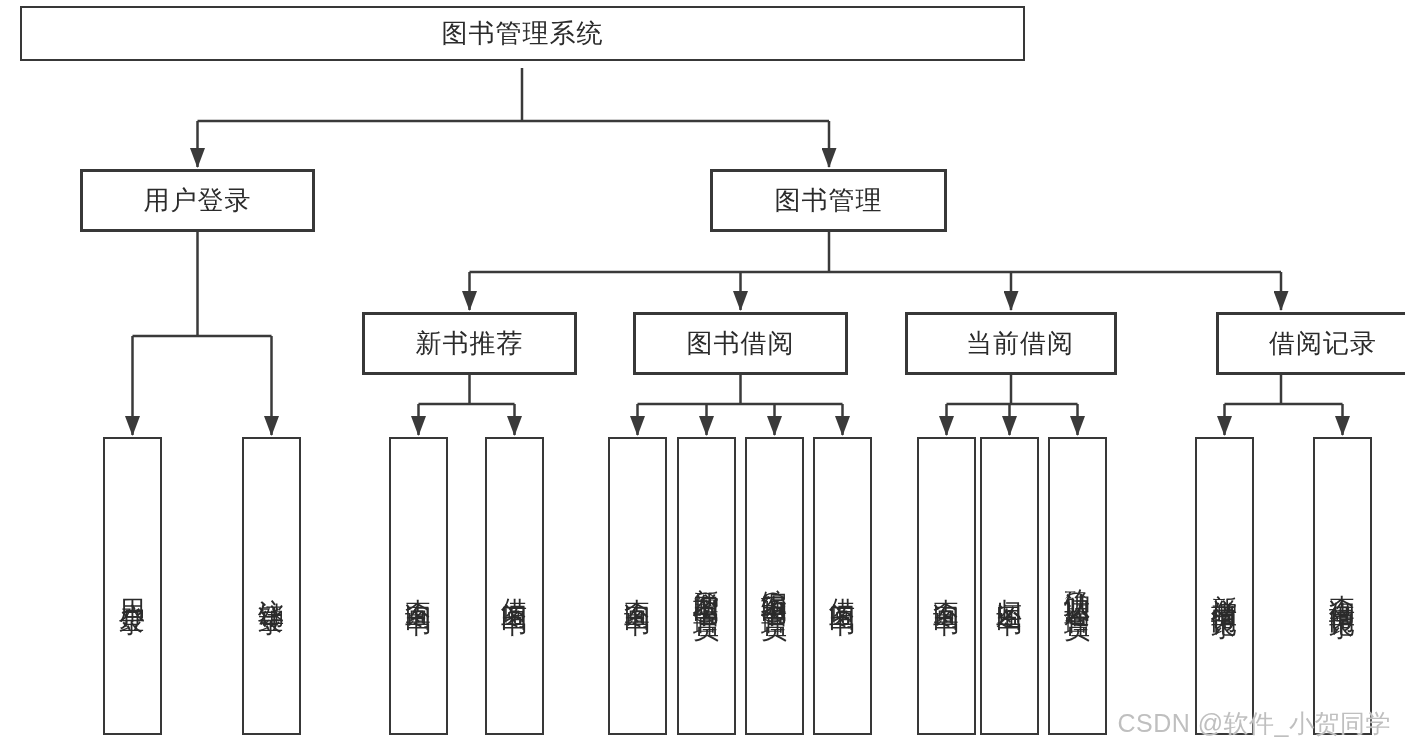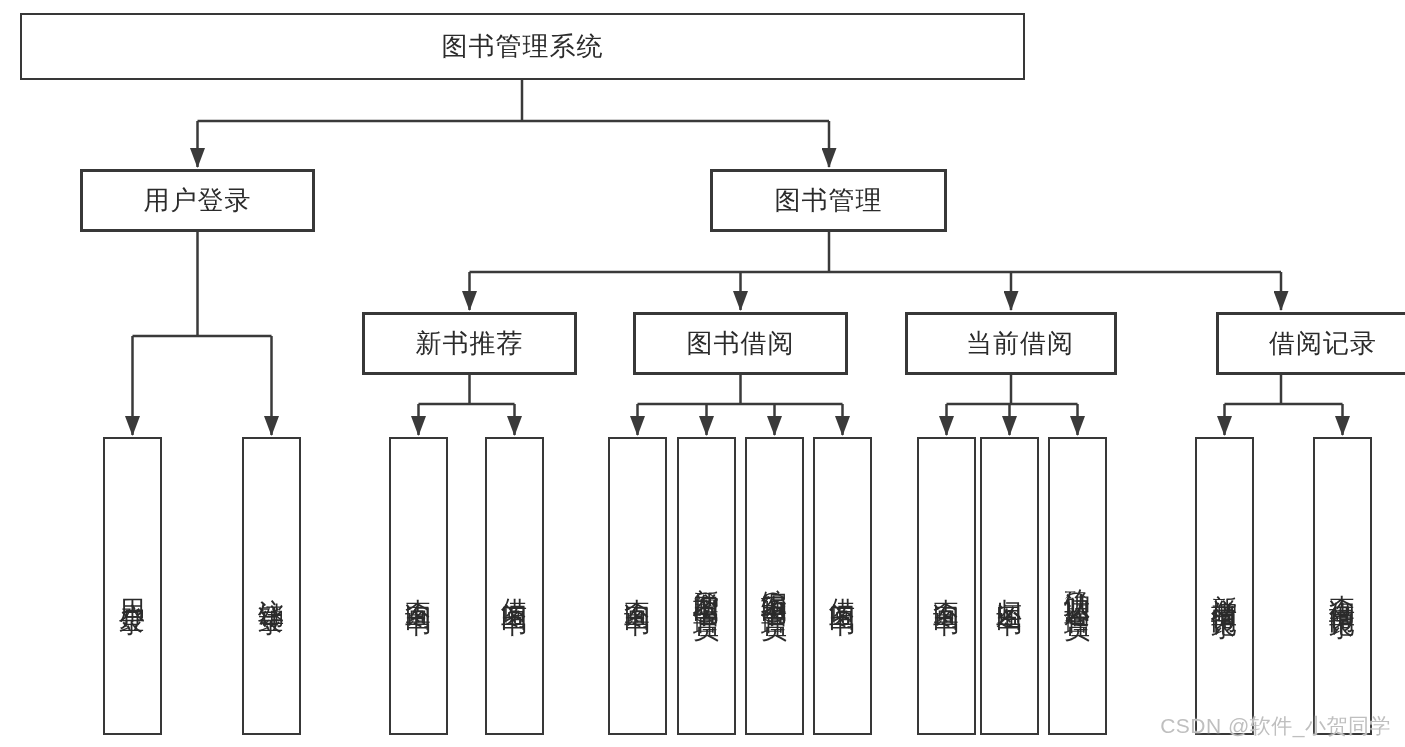--- a/index.html
+++ b/index.html
@@ -19,21 +19,21 @@
     position:absolute;background:#ffffff;border:2px solid #383838;
     width:59px;height:298px;top:437px;
     display:flex;align-items:center;justify-content:center;
   }
   .leaf span{
     writing-mode:vertical-rl;text-orientation:mixed;
     font-size:26px;letter-spacing:4px;line-height:1;color:#2b2b2b;
   }
   #watermark{
     position:absolute;right:14px;bottom:7px;z-index:5;
-    font-size:21px;letter-spacing:0.5px;color:#bfbfbf;
+    font-size:25px;letter-spacing:0.5px;color:#bfbfbf;
     text-shadow:0 0 2px #ffffff;
   }
 </style>
 </head>
 <body>
 
 <div id="stage">
 
   <svg id="wires" viewBox="0 0 1405 747" xmlns="http://www.w3.org/2000/svg">
     <defs>
@@ -78,21 +78,21 @@
       <line x1="1009.5" y1="404" x2="1009.5" y2="435" marker-end="url(#arw)"></line>
       <line x1="1077.5" y1="404" x2="1077.5" y2="435" marker-end="url(#arw)"></line>
 
       <line x1="1281" y1="375" x2="1281" y2="404"></line>
       <line x1="1224.5" y1="404" x2="1342.5" y2="404"></line>
       <line x1="1224.5" y1="404" x2="1224.5" y2="435" marker-end="url(#arw)"></line>
       <line x1="1342.5" y1="404" x2="1342.5" y2="435" marker-end="url(#arw)"></line>
     </g>
   </svg>
 
-  <div class="node thin" style="left:20px;top:13px;width:1005px;height:67px;">
+  <div class="node thin" style="left:20px;top:6px;width:1005px;height:55px;">
     <span>图书管理系统</span>
   </div>
 
   <div class="node" style="left:80px;top:169px;width:235px;height:63px;">
     <span>用户登录</span>
   </div>
   <div class="node" style="left:710px;top:169px;width:237px;height:63px;">
     <span>图书管理</span>
   </div>
 

